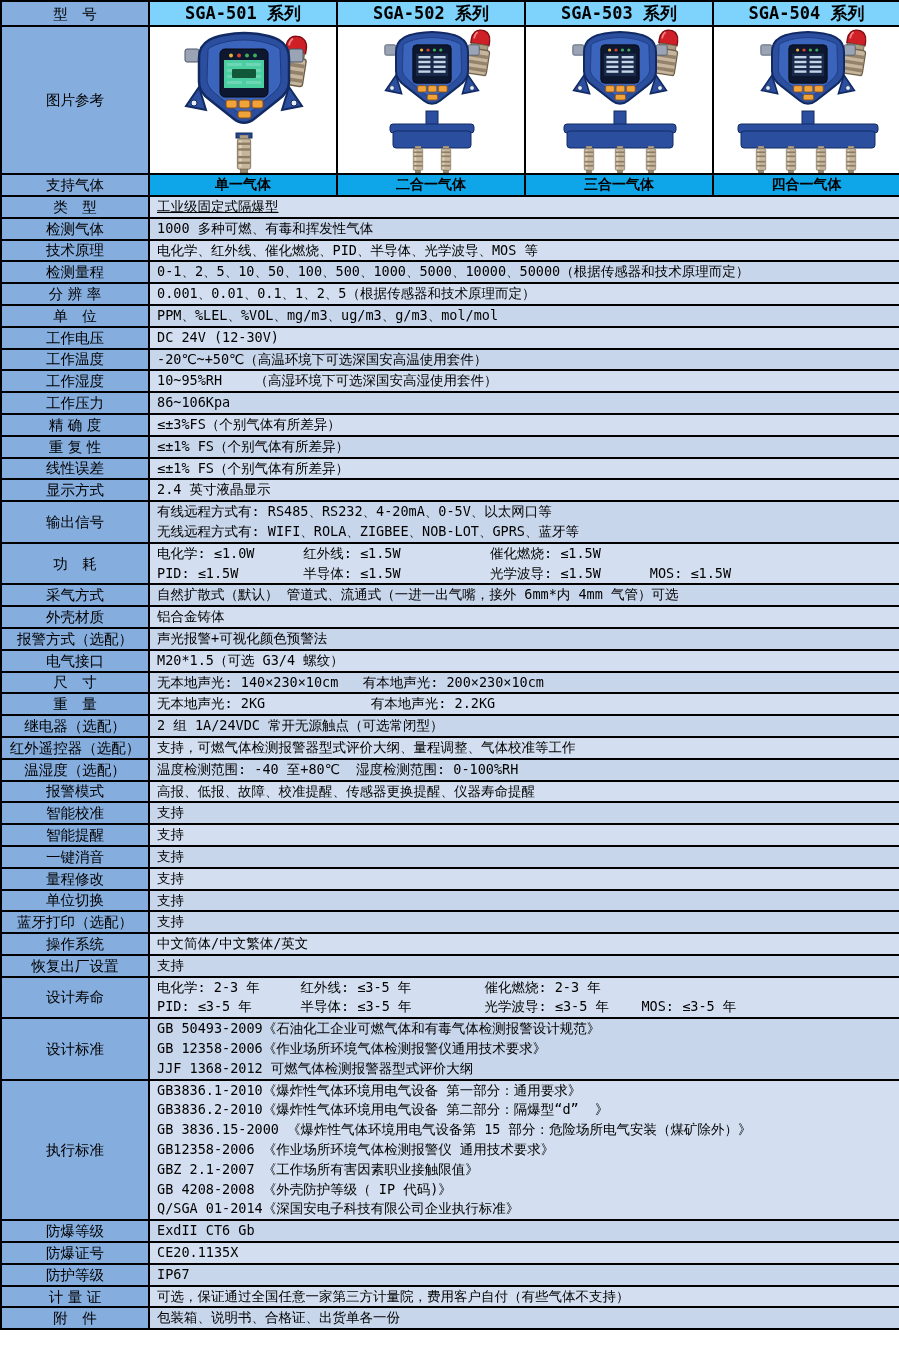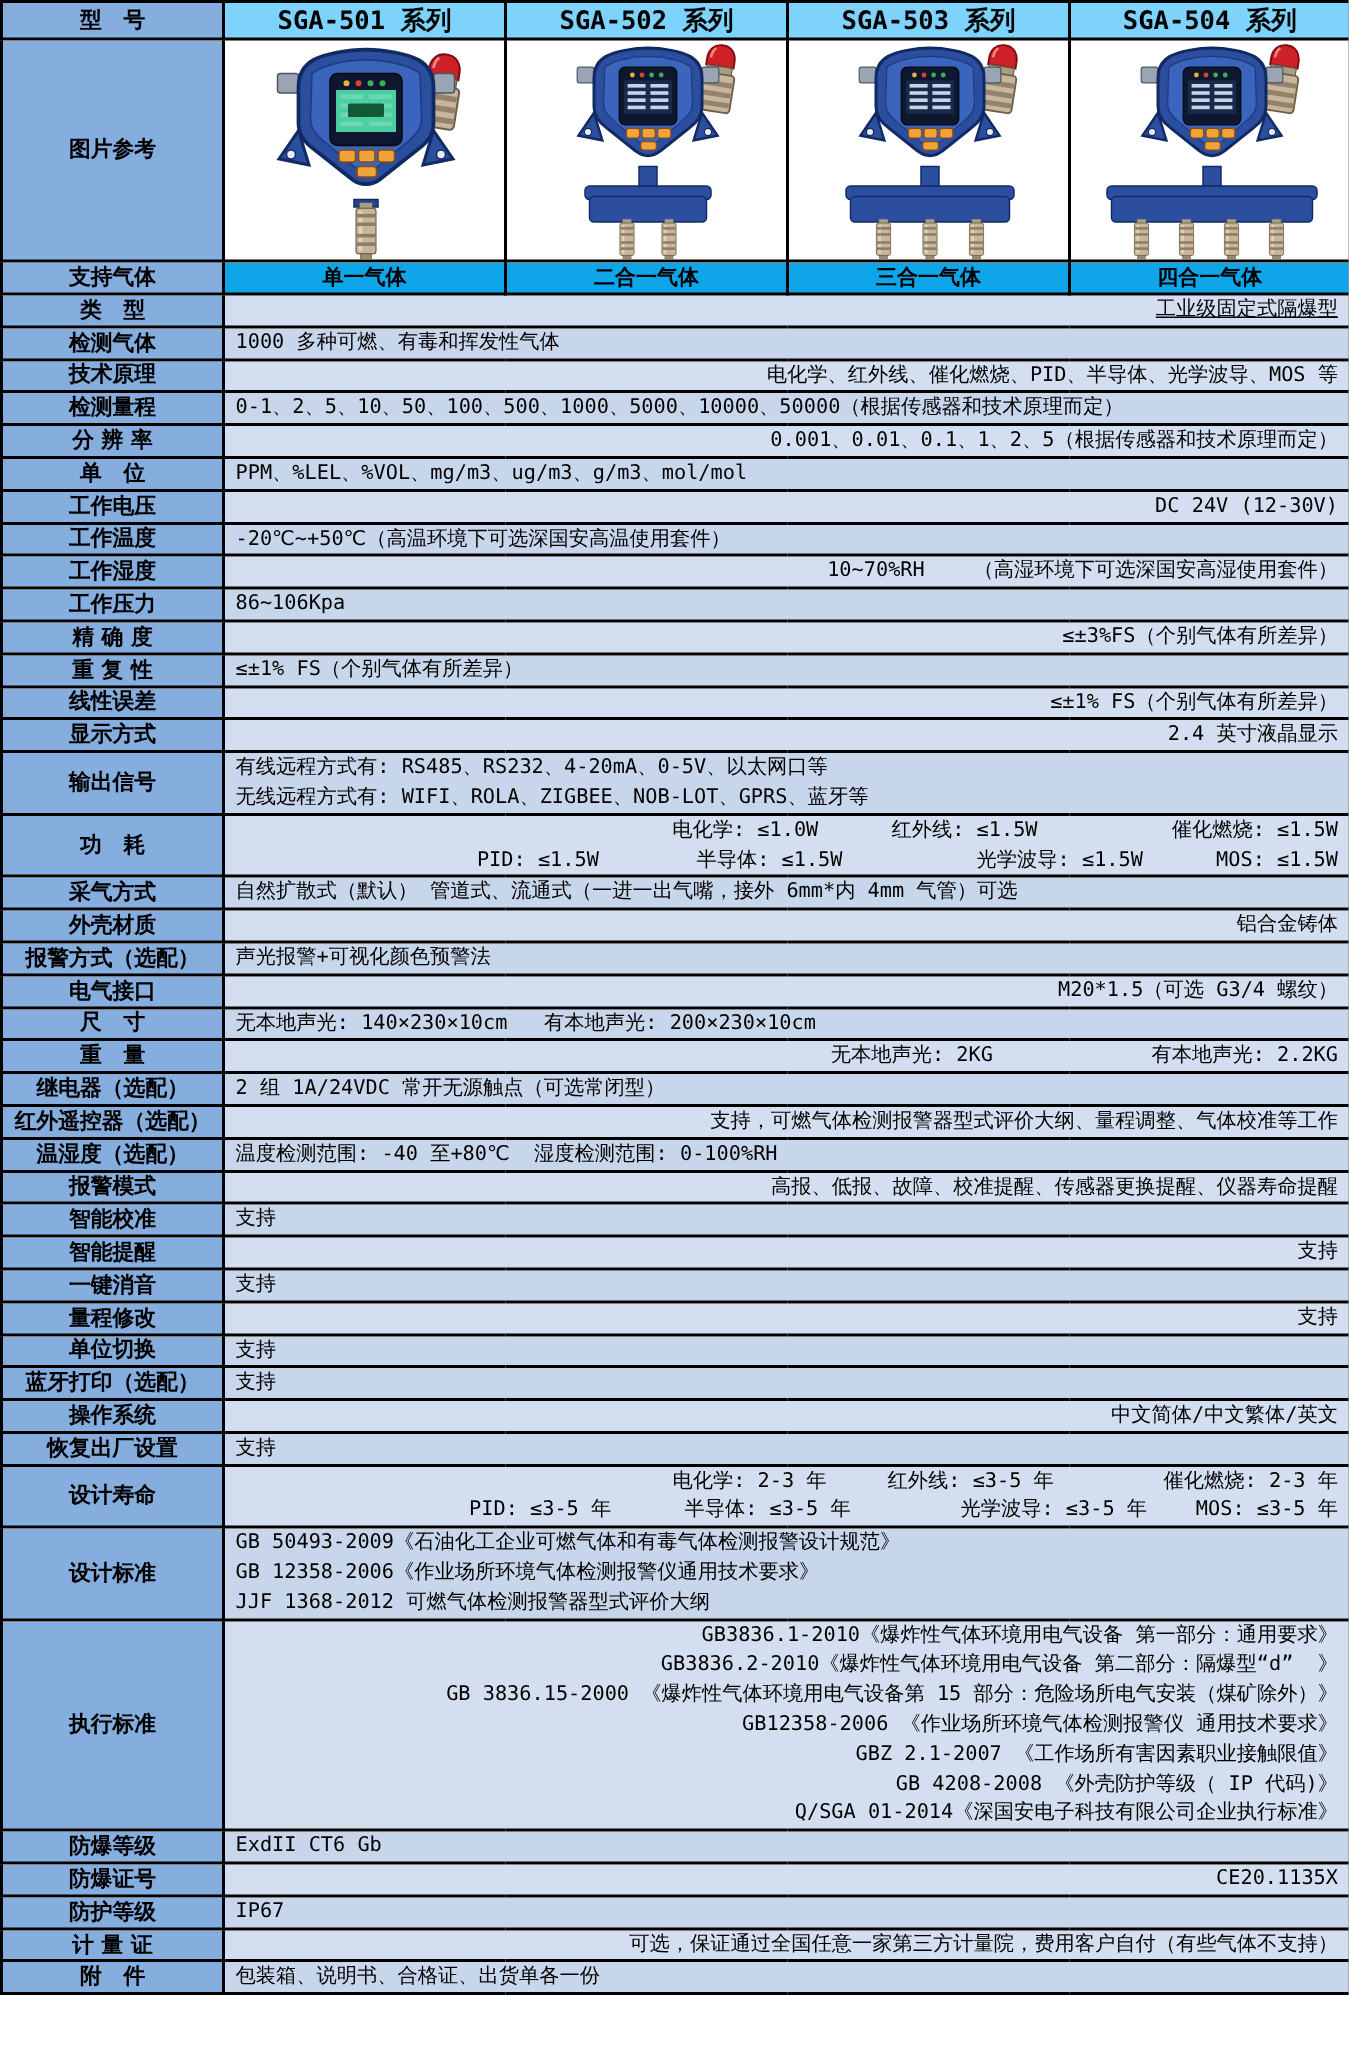--- a/index.html
+++ b/index.html
@@ -1,34 +1,34 @@
 <!DOCTYPE html>
 <html lang="zh"><head>
 <meta charset="utf-8">
 <style>
   html,body{margin:0;padding:0;background:#fff;}
   body{width:899px;font-family:"DejaVu Sans Mono","DejaVu Sans",sans-serif;color:#000;}
   table{border-collapse:collapse;table-layout:fixed;width:899px;border:2px solid #000;}
   th,td{border:2px solid #000;vertical-align:middle;overflow:hidden;}
   
-  th.lbl{background:#85ADDE;font-family:"DejaVu Sans",sans-serif;font-weight:bold;
+  th.lbl{background:#85ADDE;font-family:"DejaVu Sans",sans-serif;font-weight:normal;
          font-size:14.5px;text-align:center;padding:0 2px;line-height:18px;}
   
   th.model{background:#7dd3fc;font-weight:bold;font-size:17px;text-align:center;height:20px;padding:0;}
   
   td.imgcell{background:#ffffff;padding:0;height:146px;text-align:center;}
   td.imgcell svg{display:block;margin:0 auto;}
   
   td.gas{background:#0ea5e9;font-family:"DejaVu Sans",sans-serif;font-weight:bold;
          font-size:14px;text-align:center;height:20px;padding:0;}
   
   td.val{font-size:13.5px;line-height:19.8px;padding:0 7px;white-space:pre-wrap;
          text-align:left;background:#D2DEF0;}
   tr.odd td.val{background:#C8D6EB;}
-  tr.even td.val{background:#D3DFF0;text-align:right;}
+  tr.even td.val{background:#D3DFF0;}
   td.val.u{text-decoration:underline;}
   .hidden-defs{position:absolute;width:0;height:0;overflow:hidden;}
 </style>
 </head>
 <body>
 
 <svg class="hidden-defs" aria-hidden="true">
   <defs>
     <symbol id="d-head" viewBox="0 0 120 112">
       <rect x="1" y="22" width="14" height="13" rx="2" fill="#9AA4B4" stroke="#4C5566"></rect>
@@ -199,21 +199,21 @@
     <td class="val" colspan="4">DC 24V (12-30V)</td>
   </tr>
 
   <tr class="odd">
     <th class="lbl">工作温度</th>
     <td class="val" colspan="4">-20℃~+50℃（高温环境下可选深国安高温使用套件）</td>
   </tr>
 
   <tr class="even">
     <th class="lbl">工作湿度</th>
-    <td class="val" colspan="4">10~70%RH    （高湿环境下可选深国安高湿使用套件）</td>
+    <td class="val" colspan="4">10~95%RH    （高湿环境下可选深国安高湿使用套件）</td>
   </tr>
 
   <tr class="odd">
     <th class="lbl">工作压力</th>
     <td class="val" colspan="4">86~106Kpa</td>
   </tr>
 
   <tr class="even">
     <th class="lbl">精 确 度</th>
     <td class="val" colspan="4">≤±3%FS（个别气体有所差异）</td>

